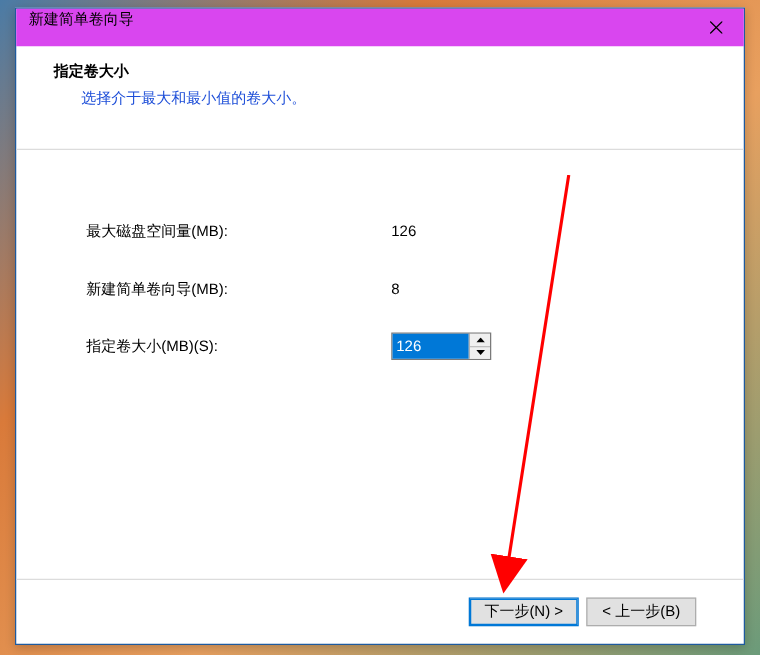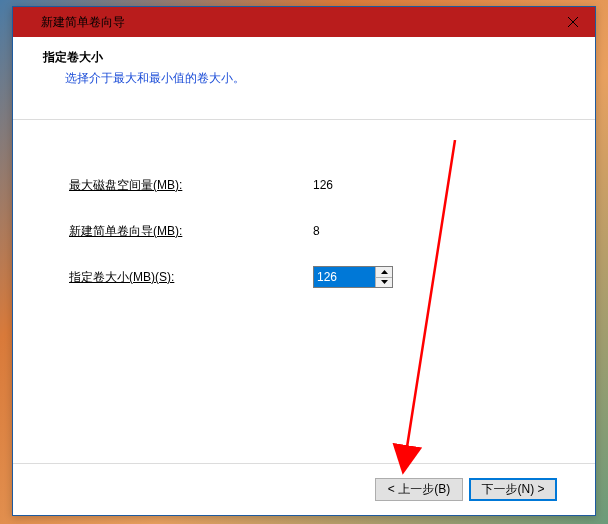--- a/index.html
+++ b/index.html
@@ -13,23 +13,23 @@
     .dialog {
       position: absolute; left: 12px; top: 6px;
       width: 584px; height: 510px;
       background: #ffffff;
       border: 1px solid #1e5a9e;
       box-shadow: 0 2px 8px rgba(0,0,0,0.2);
       display: flex; flex-direction: column;
     }
     .titlebar {
       height: 30px;
-      display: flex; align-items: center;
-      padding: 0 0 0 28px;
-      background: #b91c1c;
+      display: flex; align-items: flex-start;
+      padding: 0 0 0 10px;
+      background: #d946ef;
       border-bottom: 0;
     }
     .titlebar-title { flex: 1; font-size: 12px; color: #000; }
     .titlebar-close {
       width: 45px; height: 30px;
       display: flex; align-items: center; justify-content: center;
       cursor: pointer; font-size: 14px;
     }
     .header-area {
       padding: 12px 20px 32px 30px;
@@ -40,21 +40,21 @@
     .content-area {
       flex: 1;
       padding: 54px 30px 20px 56px;
       position: relative;
     }
     .field-row {
       display: flex; align-items: center;
       margin-bottom: 24px;
       height: 22px;
     }
-    .field-label { width: 244px; font-size: 12px; color: #000; text-decoration: underline; }
+    .field-label { width: 244px; font-size: 12px; color: #000; }
     .field-value { font-size: 12px; color: #000; }
     .spinner-wrap {
       display: inline-flex;
       border: 1px solid #7a7a7a;
       height: 22px;
       width: 80px;
       background: #fff;
     }
     .spinner-input {
       flex: 1;
@@ -149,17 +149,17 @@
       <defs>
         <marker id="ah" markerWidth="12" markerHeight="12" refX="6" refY="6" orient="auto">
           <path d="M0 0 L12 6 L0 12 Z" fill="#ff0000"></path>
         </marker>
       </defs>
       <line x1="72" y1="0" x2="22" y2="320" stroke="#ff0000" stroke-width="2.5" marker-end="url(#ah)"></line>
     </svg>
   </div>
 
   <div class="button-row">
+    <button class="btn default">下一步(N) &gt;</button>
     <button class="btn">&lt; 上一步(B)</button>
-    <button class="btn default">下一步(N) &gt;</button>
     <div class="btn-spacer"></div>
   </div>
 </div>
 
 </body></html>

